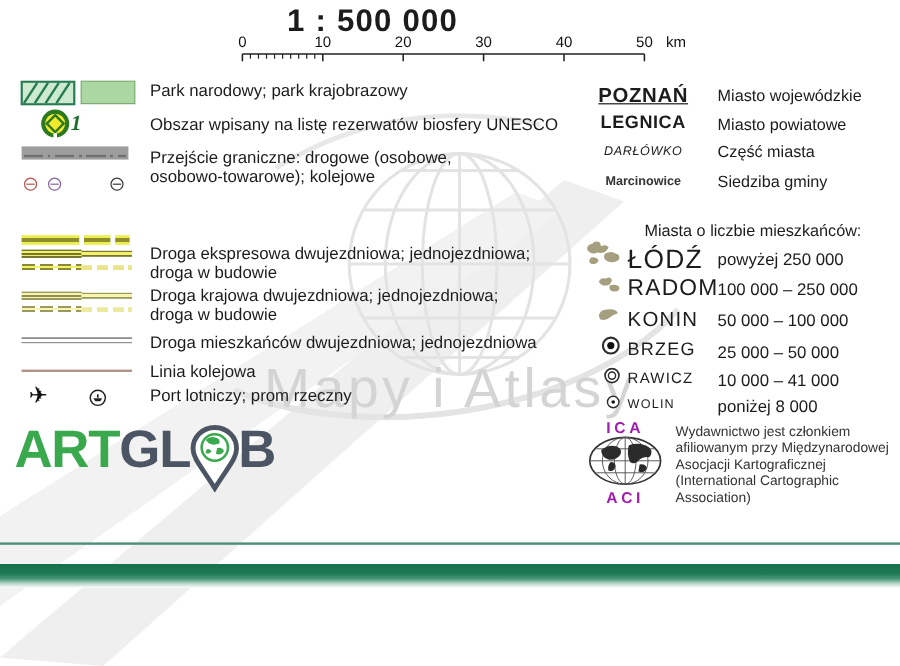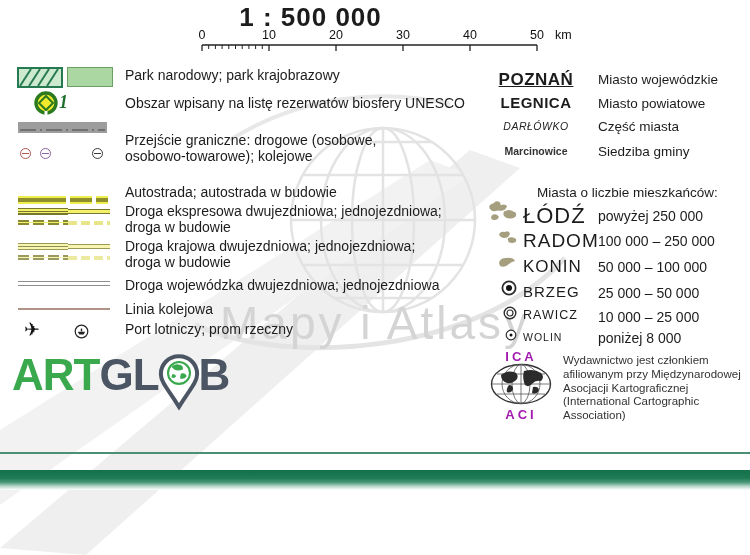--- a/index.html
+++ b/index.html
@@ -167,28 +167,27 @@
 
     <span class="abs" style="left:24px;top:318px;font-size:19px;color:#111;">✈</span>
     <svg class="abs" style="left:74px;top:324px;" width="15" height="15">
       <circle cx="7.5" cy="7.5" r="6.3" fill="#fff" stroke="#222" stroke-width="1.2"></circle>
       <rect x="6.8" y="4.6" width="1.4" height="2.8" fill="#222"></rect>
       <path d="M3.8 7.8 L11.2 7.8 L9.6 10.4 L5.4 10.4 Z" fill="#222"></path>
     </svg>
 
     <div class="abs ltext" style="top:68px;">Park narodowy; park krajobrazowy</div>
     <div class="abs ltext" style="top:96px;">Obszar wpisany na listę rezerwatów biosfery UNESCO</div>
-    <div class="abs ltext" style="top:133px;">Przejście graniczne: drogowe (osobowe,
+    <div class="abs ltext" style="top:124px;">Przejście graniczne: drogowe (osobowe,
 osobowo-towarowe); kolejowe</div>
-    <div class="abs ltext" style="top:185px;">Autostrada; autostrada w budowie</div>
     <div class="abs ltext" style="top:204px;">Droga ekspresowa dwujezdniowa; jednojezdniowa;
 droga w budowie</div>
     <div class="abs ltext" style="top:239px;">Droga krajowa dwujezdniowa; jednojezdniowa;
 droga w budowie</div>
-    <div class="abs ltext" style="top:278px;">Droga wojewódzka dwujezdniowa; jednojezdniowa</div>
+    <div class="abs ltext" style="top:278px;">Droga mieszkańców dwujezdniowa; jednojezdniowa</div>
     <div class="abs ltext" style="top:302px;">Linia kolejowa</div>
     <div class="abs ltext" style="top:322px;">Port lotniczy; prom rzeczny</div>
 
     <div class="abs ctype-name" style="top:70px;font-size:17px;font-weight:bold;text-decoration:underline;letter-spacing:0.5px;">POZNAŃ</div>
     <div class="abs ctype-desc" style="top:72px;">Miasto wojewódzkie</div>
 
     <div class="abs ctype-name" style="top:94px;font-size:15px;font-weight:bold;letter-spacing:0.5px;">LEGNICA</div>
     <div class="abs ctype-desc" style="top:96px;">Miasto powiatowe</div>
 
     <div class="abs ctype-name" style="top:120px;font-size:10.5px;font-style:italic;letter-spacing:0.5px;color:#222;">DARŁÓWKO</div>
@@ -229,21 +228,21 @@
       <circle cx="8" cy="8" r="3" fill="#111"></circle>
     </svg>
     <div class="abs pop-name" style="top:283px;font-size:15px;">BRZEG</div>
     <div class="abs pop-range" style="top:285px;">25 000 – 50 000</div>
 
     <svg class="abs" style="left:503px;top:306px;" width="14" height="14">
       <circle cx="7" cy="7" r="5.8" fill="#fff" stroke="#2e2e2e" stroke-width="1.4"></circle>
       <circle cx="7" cy="7" r="3" fill="#fff" stroke="#2e2e2e" stroke-width="1.2"></circle>
     </svg>
     <div class="abs pop-name" style="top:308px;font-size:12.5px;">RAWICZ</div>
-    <div class="abs pop-range" style="top:309px;">10 000 – 25 000</div>
+    <div class="abs pop-range" style="top:309px;">10 000 – 41 000</div>
 
     <svg class="abs" style="left:505px;top:329px;" width="12" height="12">
       <circle cx="6" cy="6" r="4.8" fill="#fff" stroke="#2e2e2e" stroke-width="1.2"></circle>
       <circle cx="6" cy="6" r="1.5" fill="#111"></circle>
     </svg>
     <div class="abs pop-name" style="top:331px;font-size:10.5px;">WOLIN</div>
     <div class="abs pop-range" style="top:330px;">poniżej 8 000</div>
 
     <div class="abs artglob">
       <span class="ag-green">ART</span>

